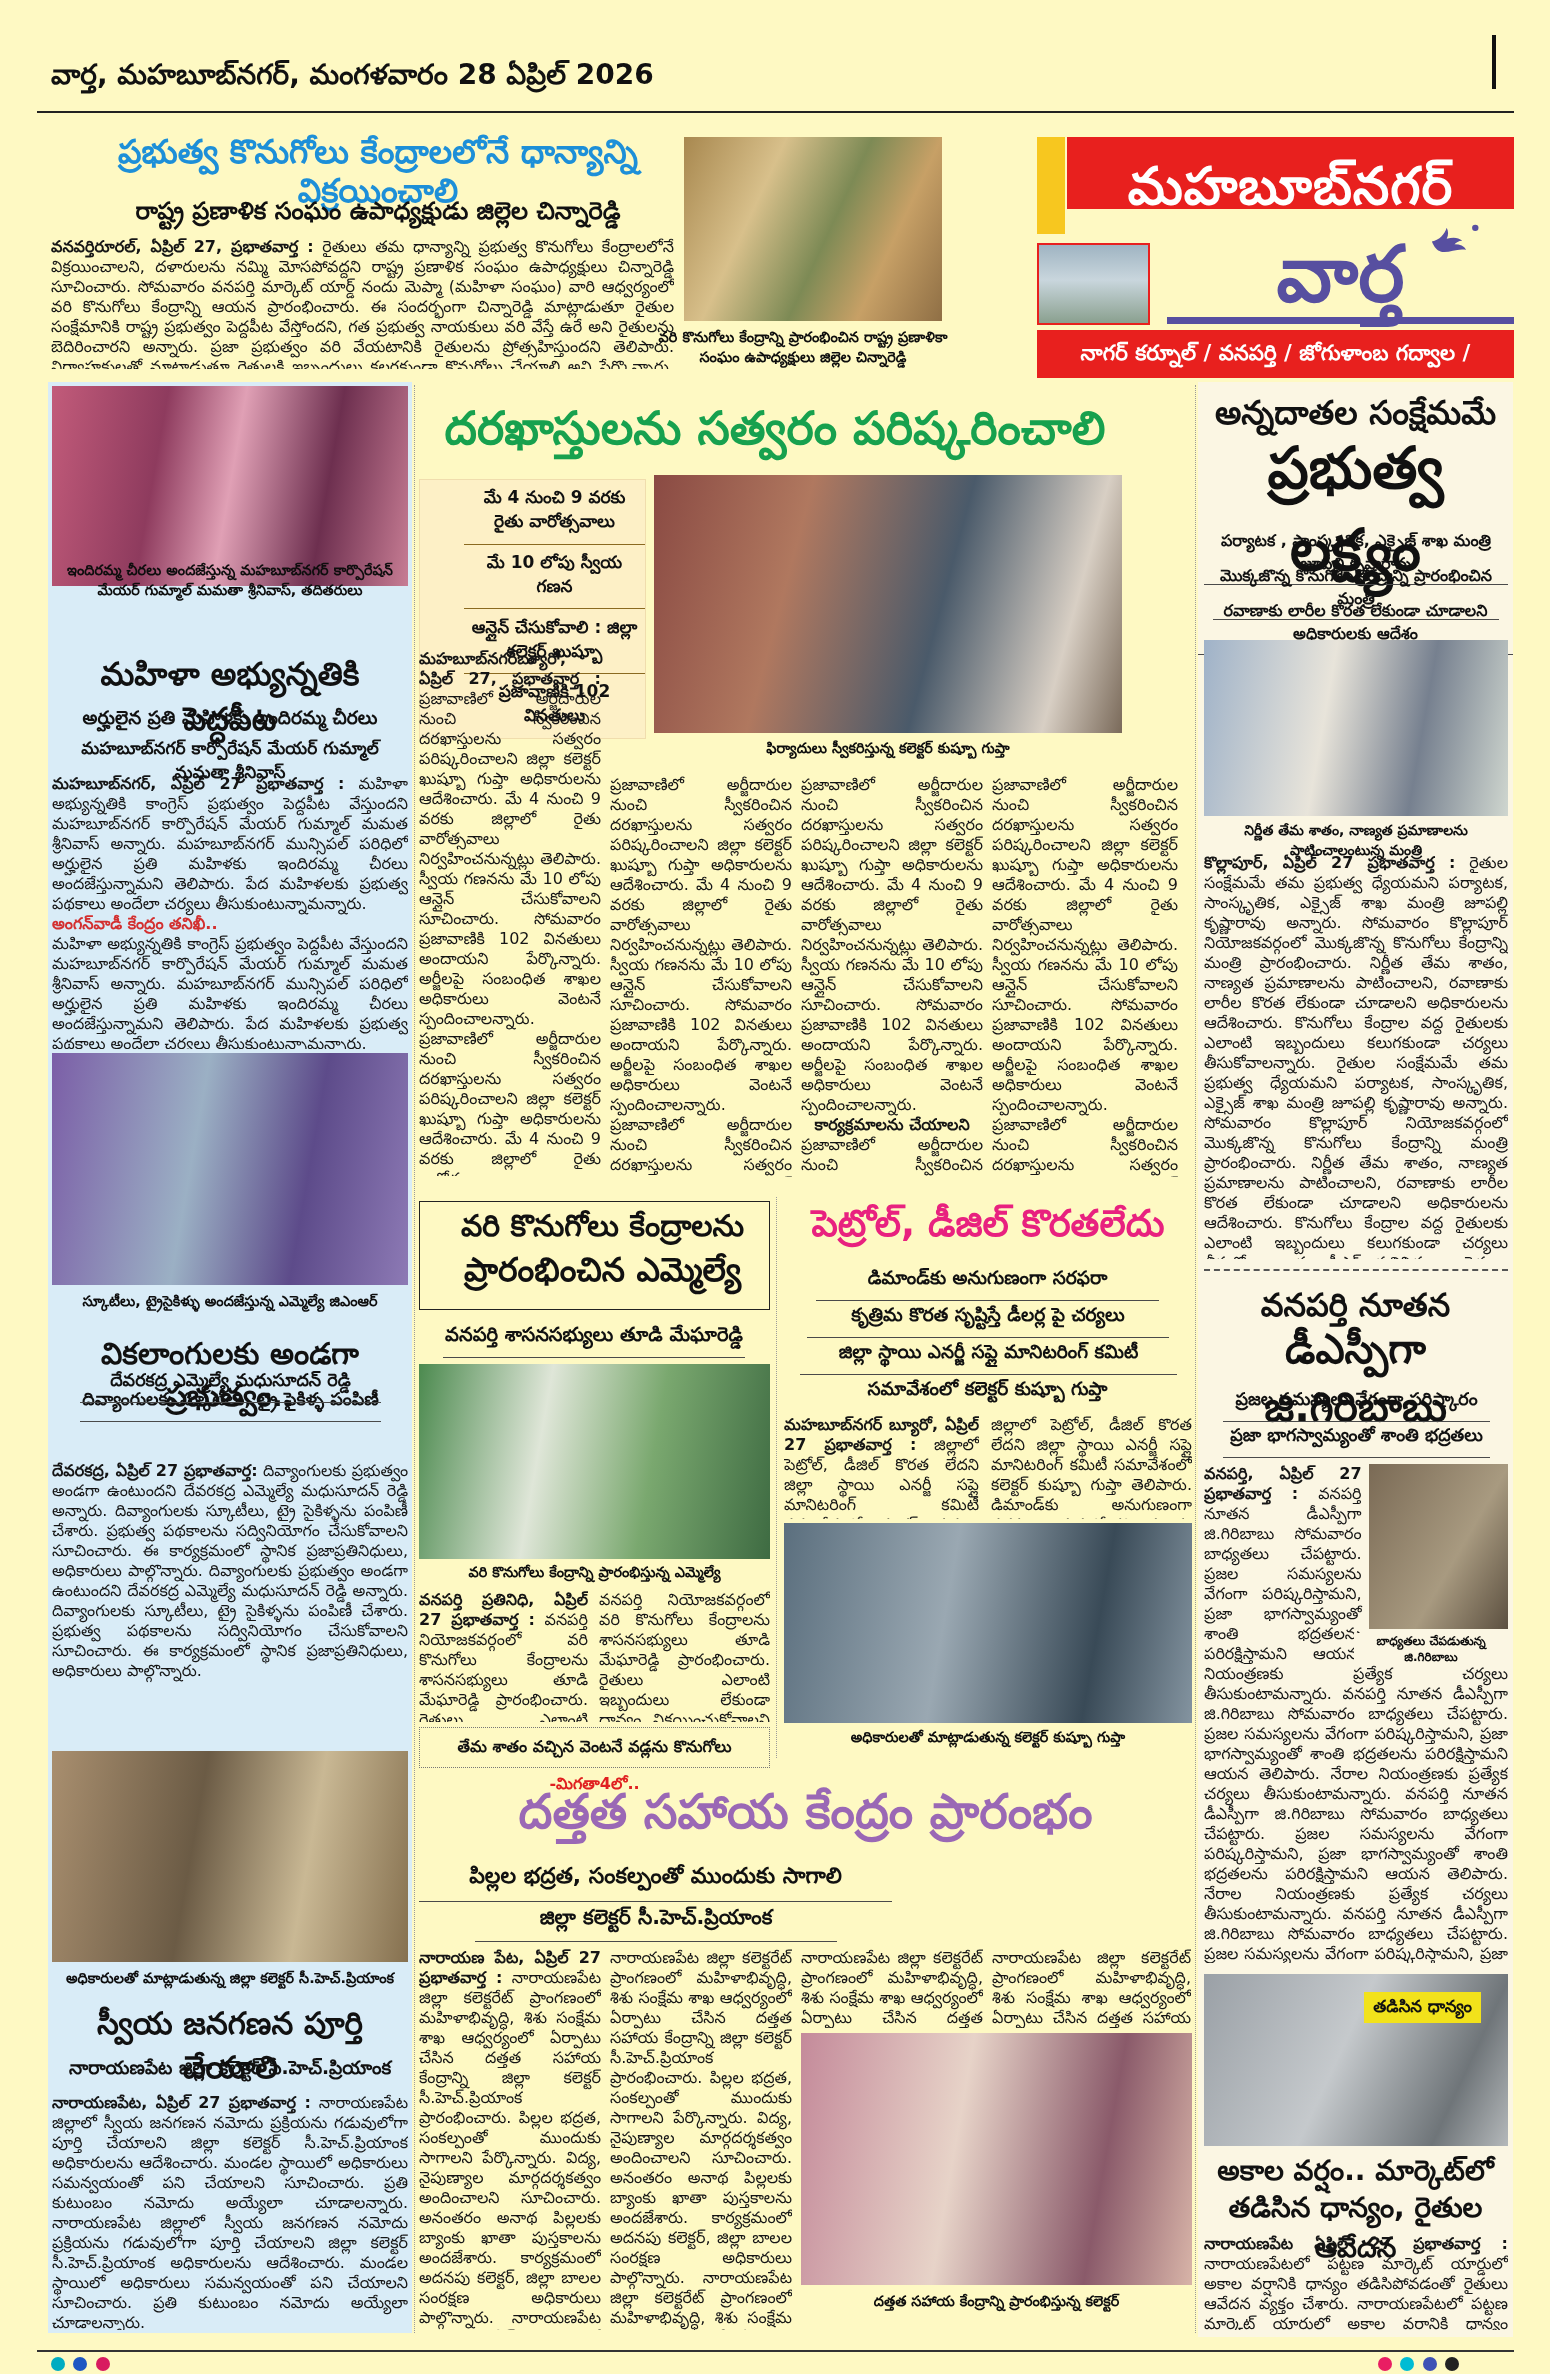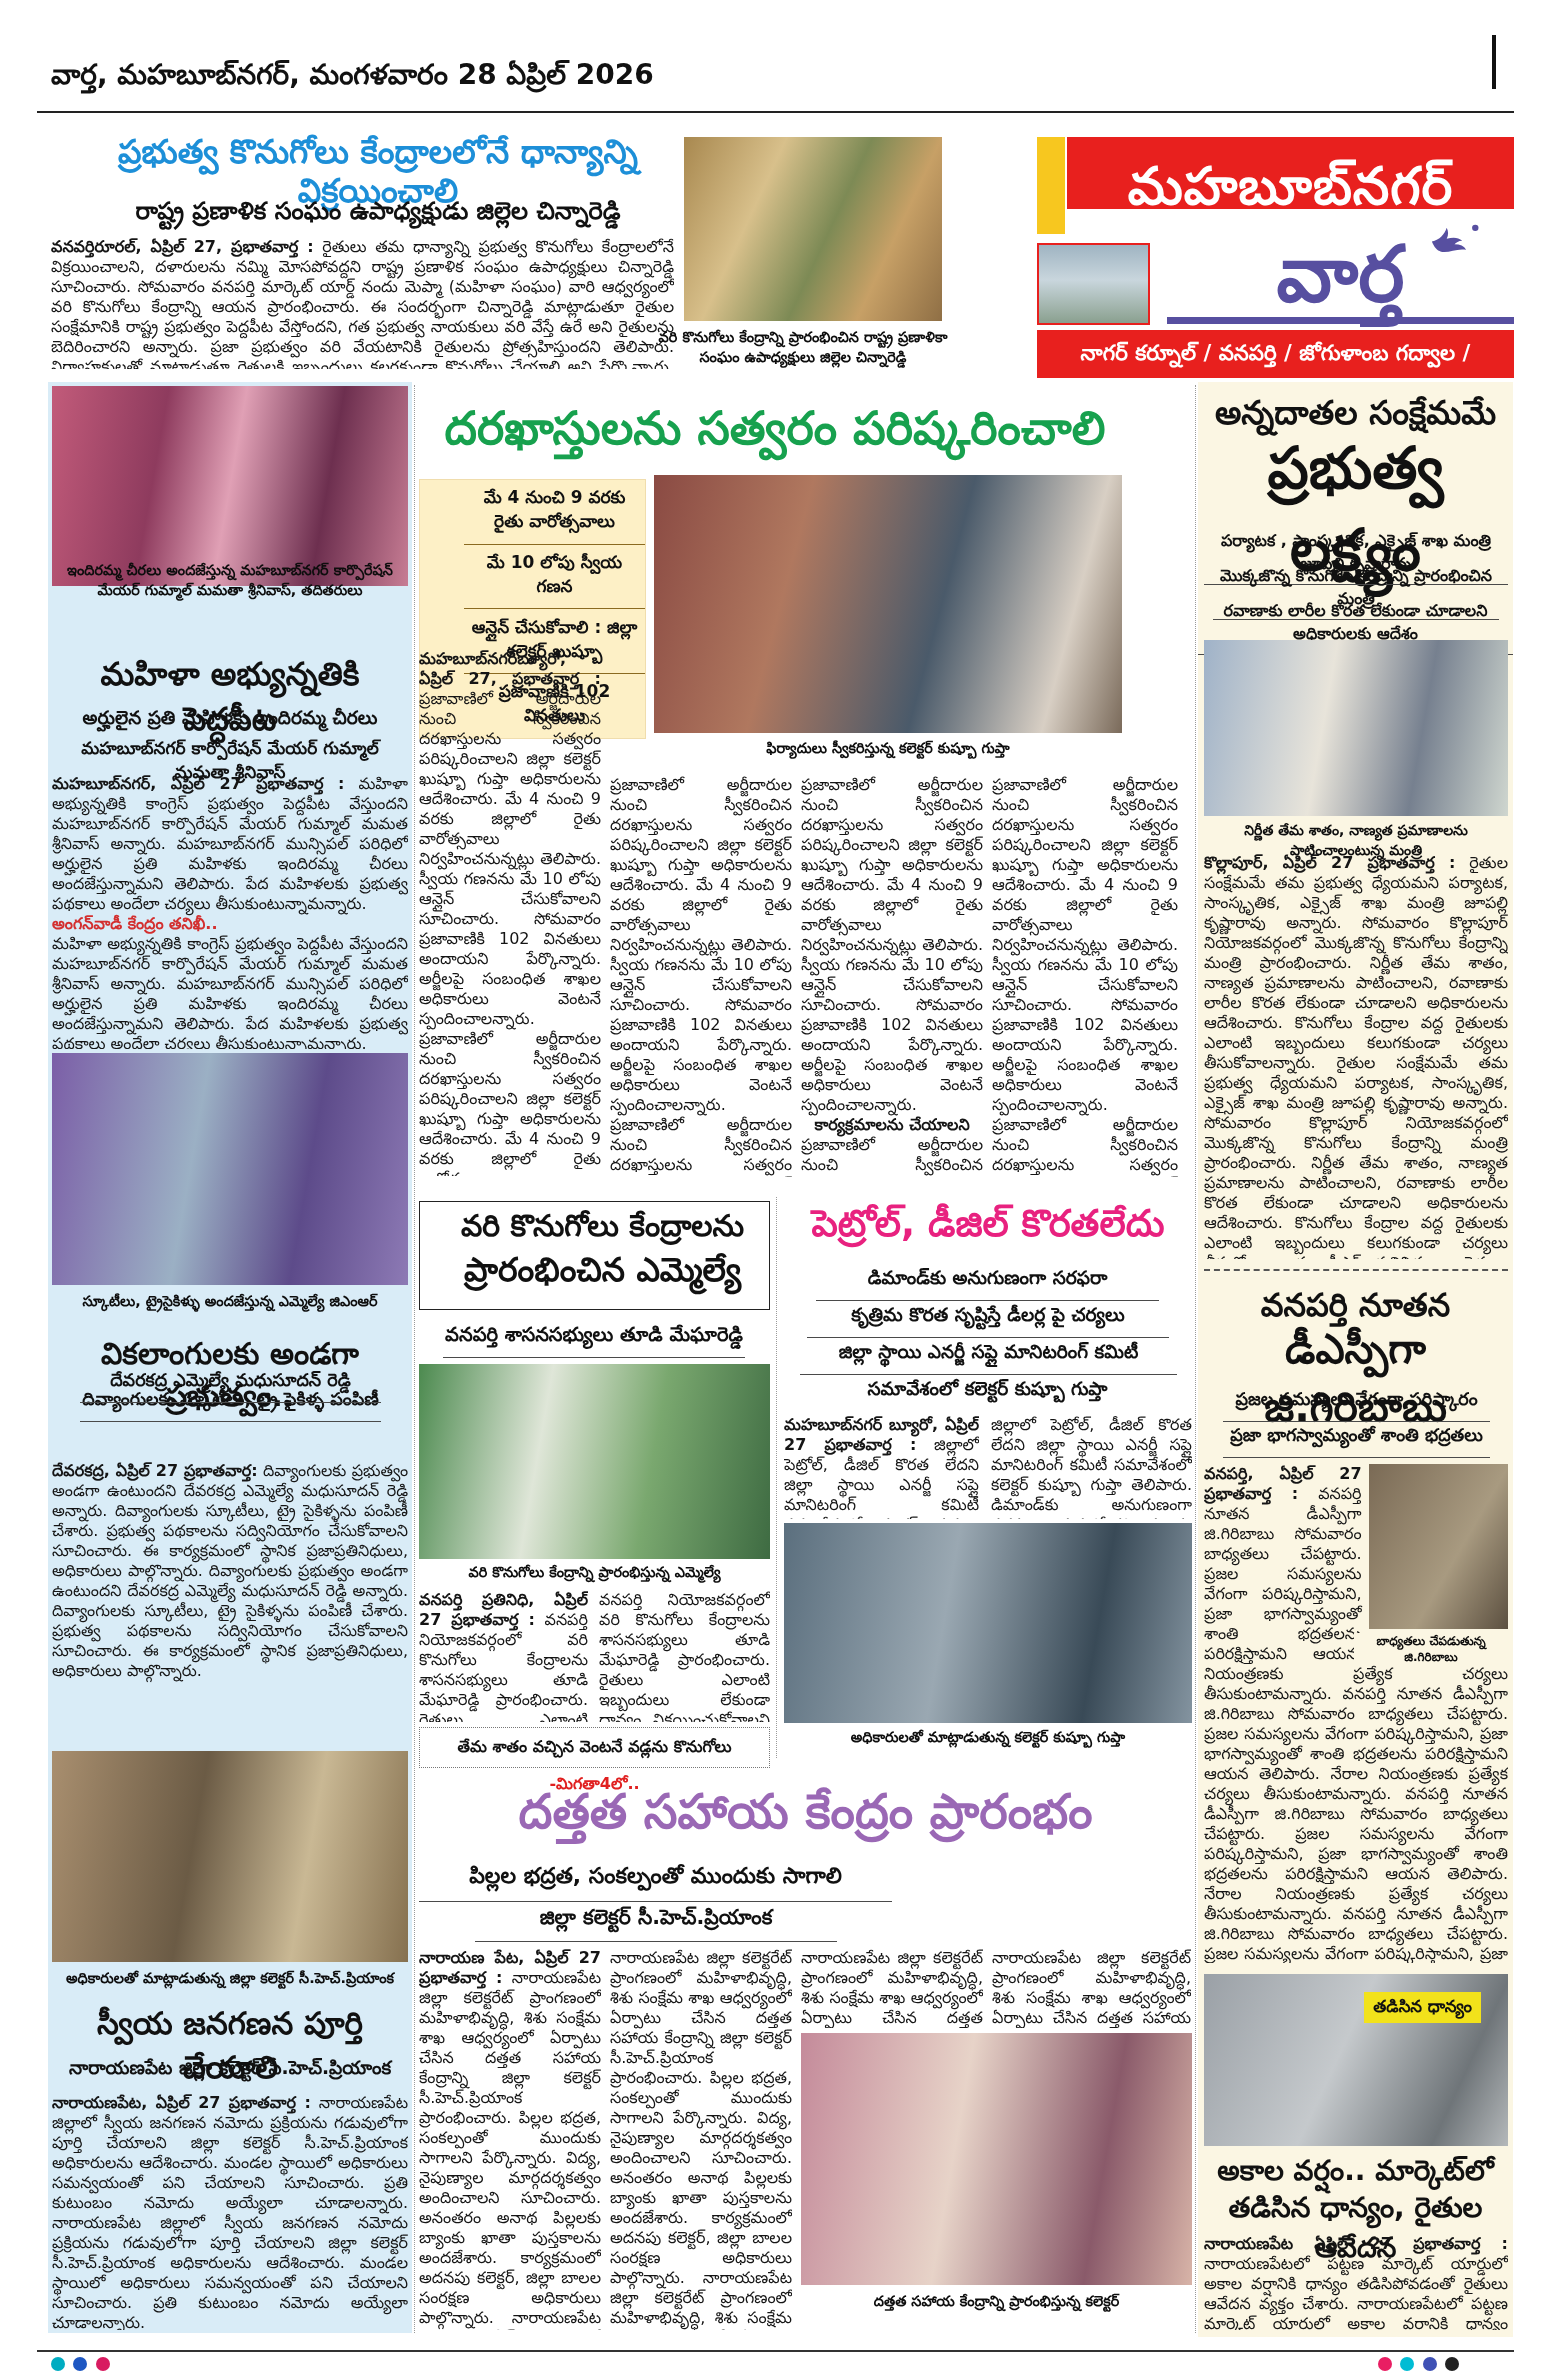--- a/index.html
+++ b/index.html
@@ -1,16 +1,16 @@
 <!DOCTYPE html>
 <html style="font-size:15px"><head>
 <meta charset="utf-8">
 <style>
   html,body{margin:0;padding:0;background:#e9e9e9;}
-  .page{position:relative;width:1551px;height:2375px;background:#ffffff;
+  .page{position:relative;width:1551px;height:2375px;background:#fef9c3;
         font-family:"DejaVu Sans","Liberation Sans",sans-serif;color:#111;overflow:hidden;}
   .abs{position:absolute;}
   .b{font-weight:bold;}
   .ctr{text-align:center;}
   .body{font-size:16px;line-height:20px;text-align:justify;overflow:hidden;color:#151515;}
   .dl{font-weight:bold;}
   .cap{font-weight:bold;font-size:14.4px;line-height:20.4px;text-align:center;
        text-underline-offset:3.7px;color:#0d0d0d;}
   .deck-rule{border-bottom:1.4px solid #4a4a4a;padding-bottom:6.5px;}
   .photo{background-size:cover;background-position:center;}

